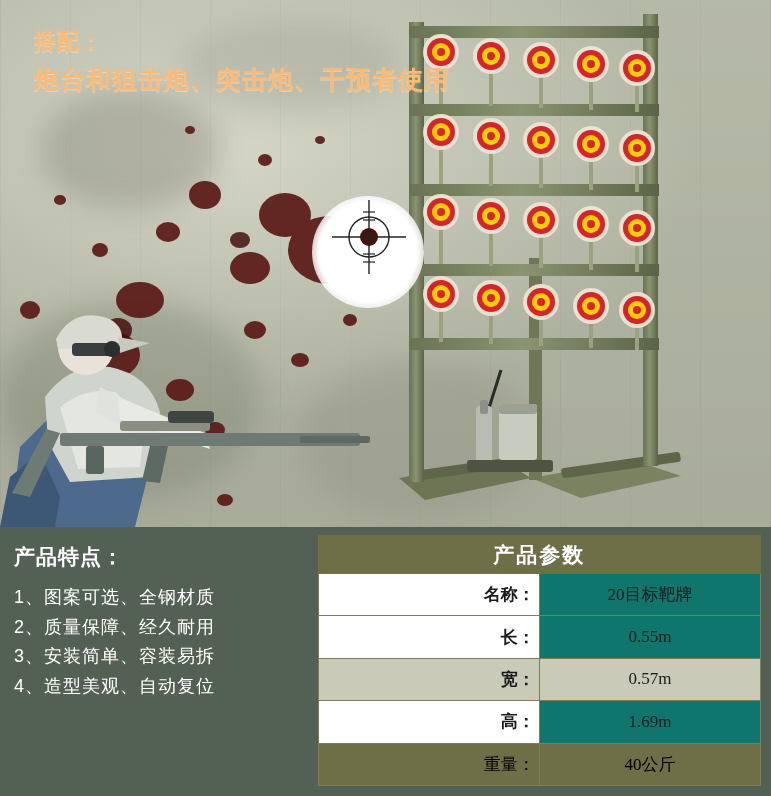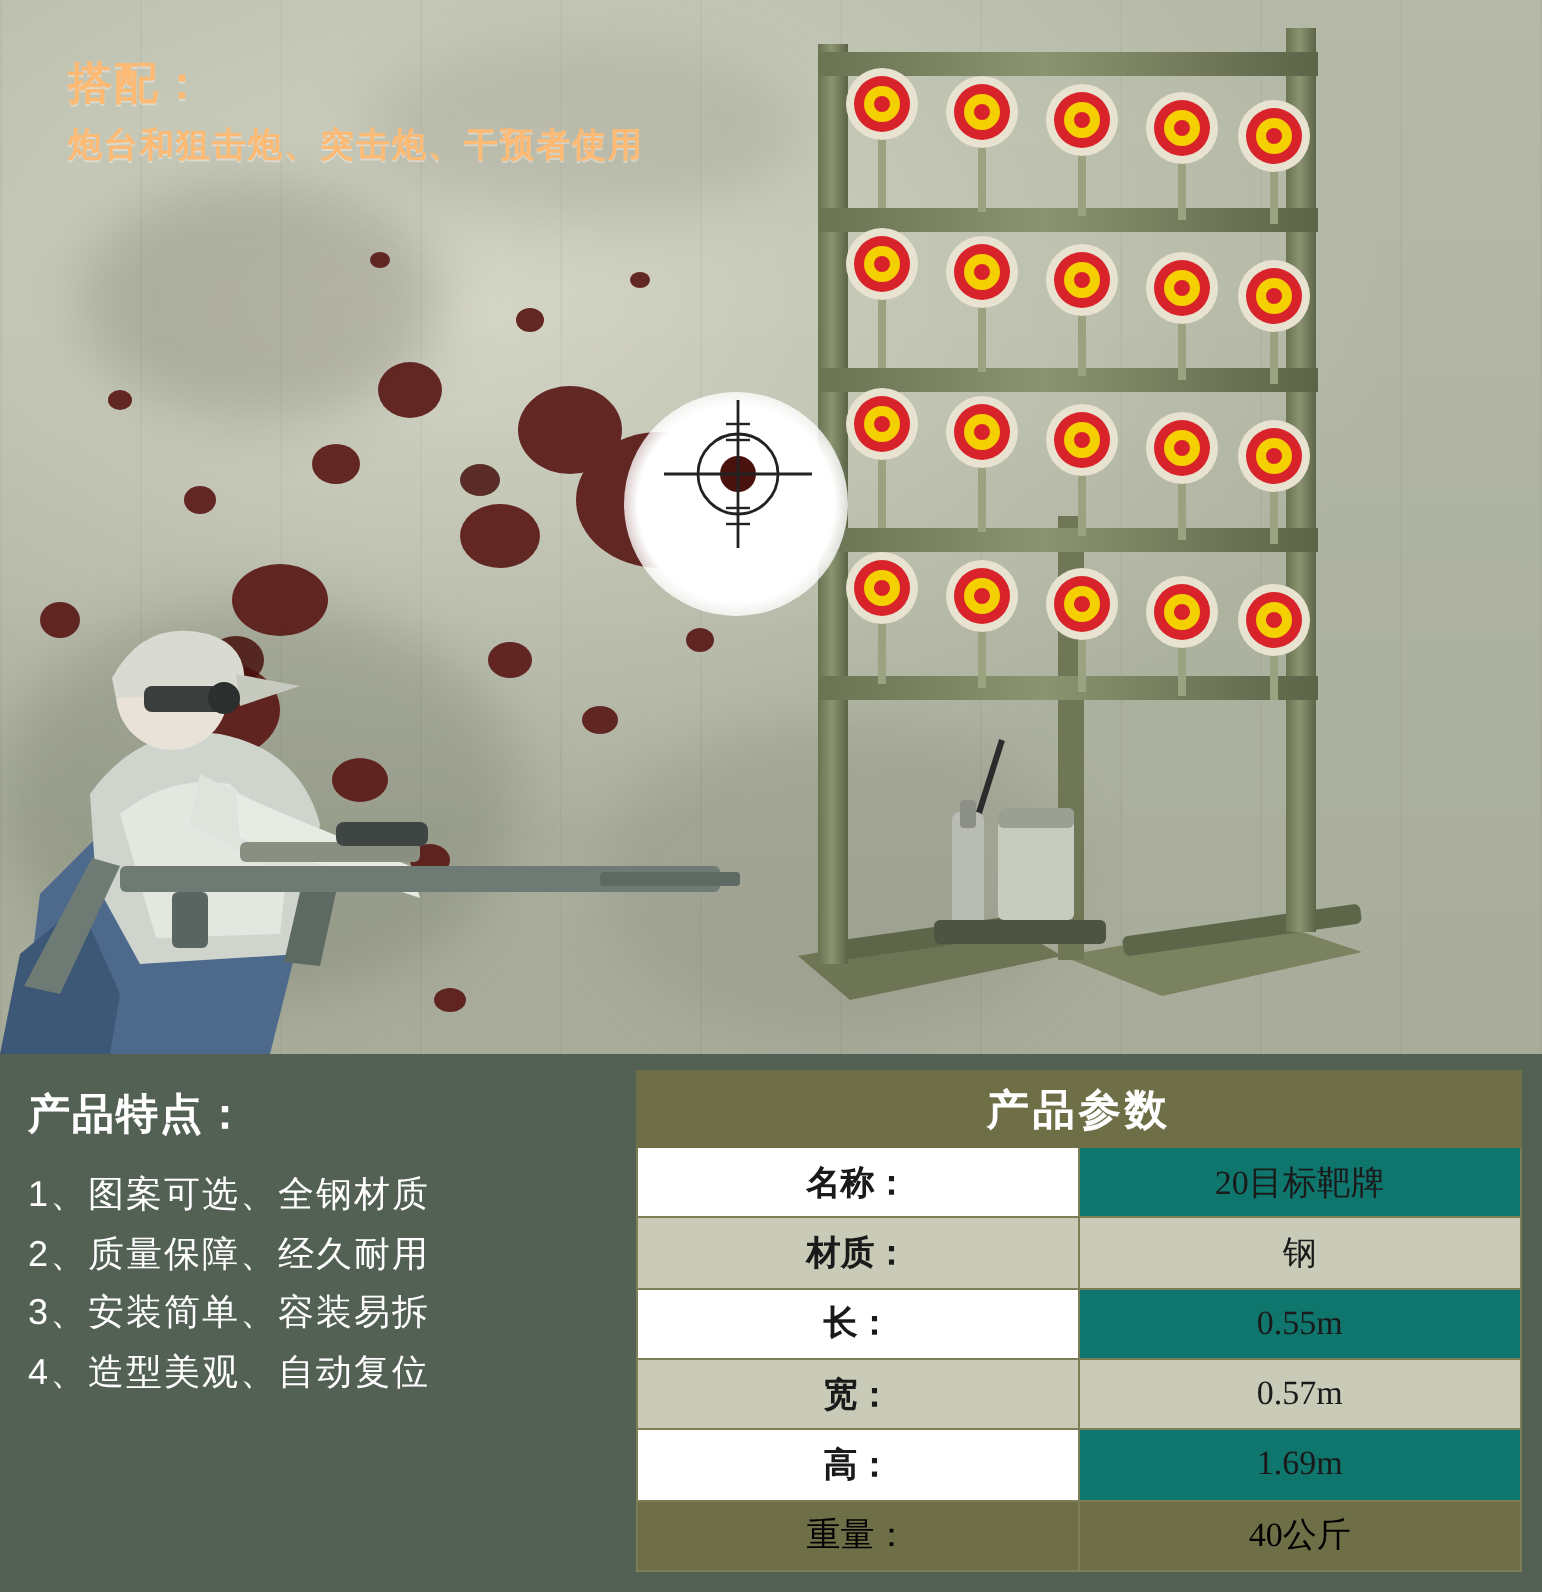--- a/index.html
+++ b/index.html
@@ -49,21 +49,21 @@
     position: absolute;
     left: 34px; top: 24px;
     color: #fdba74;
     font-weight: bold;
     font-size: 22px;
     line-height: 1.6;
     letter-spacing: 1px;
     text-shadow: 0 1px 0 rgba(255,255,255,.35);
     z-index: 8;
   }
-  .hero-title .l2 { font-size: 17px; }
+  .hero-title .l2 { font-size: 25px; }
 
   
   .shooter {
     position: absolute;
     left: 0; bottom: 0;
     width: 370px; height: 330px;
     z-index: 6;
   }
 
   
@@ -143,20 +143,21 @@
     font-size: 21px;
     font-weight: bold;
     letter-spacing: 2px;
     height: 38px;
     border: 1px solid #6e6f47;
   }
   table.spec-table td.k {
     width: 40%;
     background: #ffffff;
     font-weight: bold;
+    text-align: right;
   }
   table.spec-table td.v { background: #0f766e; }
   table.spec-table tr.alt td { background: #c9cbb8; }
   table.spec-table tr.last td { background: #6e6f47; color: #000000; font-weight: normal; }
 </style>
 </head>
 <body>
 
 <div class="page">
 
@@ -416,24 +417,20 @@
     <div class="specs">
       <table class="spec-table">
         <tbody>
           <tr>
             <th class="spec-title" colspan="2">产品参数</th>
           </tr>
           <tr>
             <td class="k">名称：</td>
             <td class="v">20目标靶牌</td>
           </tr>
-          <tr class="alt">
-            <td class="k">材质：</td>
-            <td class="v">钢</td>
-          </tr>
           <tr>
             <td class="k">长：</td>
             <td class="v">0.55m</td>
           </tr>
           <tr class="alt">
             <td class="k">宽：</td>
             <td class="v">0.57m</td>
           </tr>
           <tr>
             <td class="k">高：</td>

